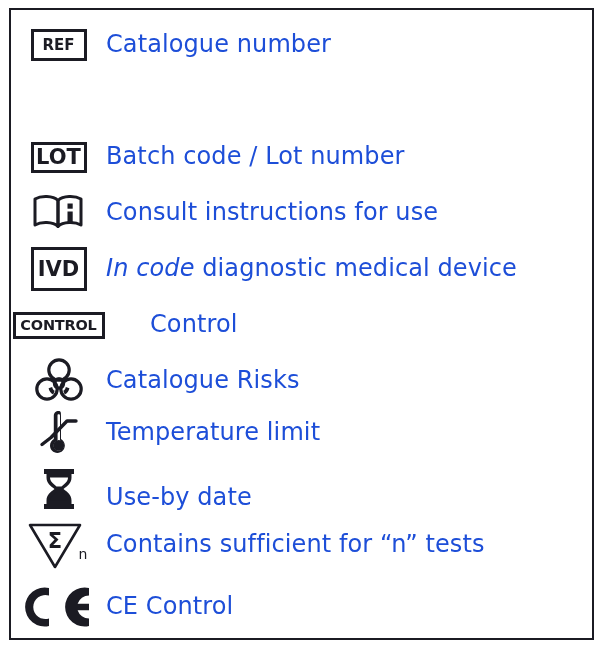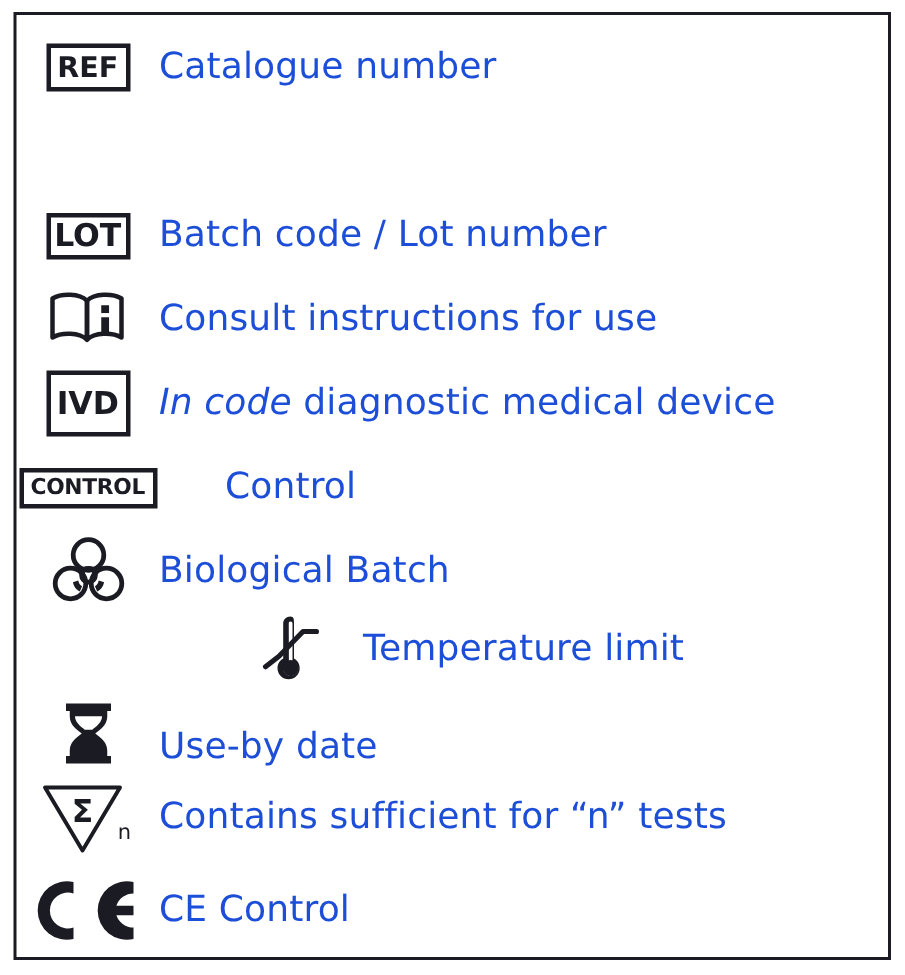--- a/index.html
+++ b/index.html
@@ -59,21 +59,21 @@
     border: 3px solid #1b1b23;
     color: #1b1b23;
     font-weight: 700;
     display: flex;
     align-items: center;
     justify-content: center;
     box-sizing: border-box;
     background: #ffffff;
     font-family: "DejaVu Sans", "Liberation Sans", sans-serif;
   }
-  .boxsym.ref  { width: 56px; height: 32px; font-size: 19px; letter-spacing: 0px; }
+  .boxsym.ref  { width: 56px; height: 32px; font-size: 15px; letter-spacing: 0px; }
   .boxsym.lot  { width: 56px; height: 31px; font-size: 21px; letter-spacing: 0px; }
   .boxsym.ivd  { width: 56px; height: 44px; font-size: 21px; letter-spacing: 0px; }
   .boxsym.control {
     width: 92px; height: 27px; font-size: 14.5px;
     border-width: 3px; letter-spacing: -0.2px;
   }
 
   svg { display: block; }
 </style>
 </head>
@@ -132,24 +132,24 @@
             <circle cx="26" cy="13" r="10.2"></circle>
             <circle cx="14" cy="32" r="10.2"></circle>
             <circle cx="38" cy="32" r="10.2"></circle>
             <circle cx="26" cy="26.5" r="4.6"></circle>
           </g>
           <path fill="#1b1b23" d="M26 20.5 c-3.4 0 -6.2 1.4 -7.6 3.2 l3.3 2.2 c1.0 -1.3 2.6 -2.0 4.3 -2.0 s3.3 0.7 4.3 2.0 l3.3 -2.2 c-1.4 -1.8 -4.2 -3.2 -7.6 -3.2 z"></path>
           <path fill="#1b1b23" d="M19.2 30.0 l-3.6 1.2 c0.5 2.9 2.3 5.2 4.6 6.2 l1.5 -3.6 c-1.3 -0.7 -2.3 -2.1 -2.5 -3.8 z"></path>
           <path fill="#1b1b23" d="M32.8 30.0 c-0.2 1.7 -1.2 3.1 -2.5 3.8 l1.5 3.6 c2.3 -1.0 4.1 -3.3 4.6 -6.2 z"></path>
         </svg>
       </div>
-      <div class="label">Biological Batch</div>
+      <div class="label">Catalogue Risks</div>
     </div>
 
-    <div class="row" style="top:400px; height:46px;justify-content:center;">
+    <div class="row" style="top:400px; height:46px;">
       <div class="icon-cell">
         <svg width="52" height="50" viewBox="0 0 52 50">
           <path fill="#1b1b23" d="M25.5 3 c-2.6 0 -4.7 2.1 -4.7 4.7 L20.8 31 c-2.3 1.3 -3.8 3.7 -3.8 6.5 c0 4.1 3.3 7.4 7.4 7.4 c4.1 0 7.4 -3.3 7.4 -7.4 c0 -2.8 -1.5 -5.2 -3.8 -6.5 L28 7.7 C28 5.1 28.1 3 25.5 3 z M25.5 6.3 c1.0 0 1.5 0.5 1.5 1.4 L27 32.6 l0.9 0.4 c1.8 0.8 3 2.6 3 4.5 c0 2.8 -2.3 5.1 -5.1 5.1 c-2.8 0 -5.1 -2.3 -5.1 -5.1 c0 -1.9 1.2 -3.7 3 -4.5 l0.9 -0.4 L24.5 7.7 c0 -0.9 0.4 -1.4 1.0 -1.4 z"></path>
           <circle cx="25.8" cy="37.4" r="5.4" fill="#1b1b23"></circle>
           <path fill="none" stroke="#1b1b23" stroke-width="3.4" stroke-linecap="round" stroke-linejoin="round" d="M9 36.5 L18 29.5 L34 13 L43 13"></path>
         </svg>
       </div>
       <div class="label">Temperature limit</div>
     </div>
 

